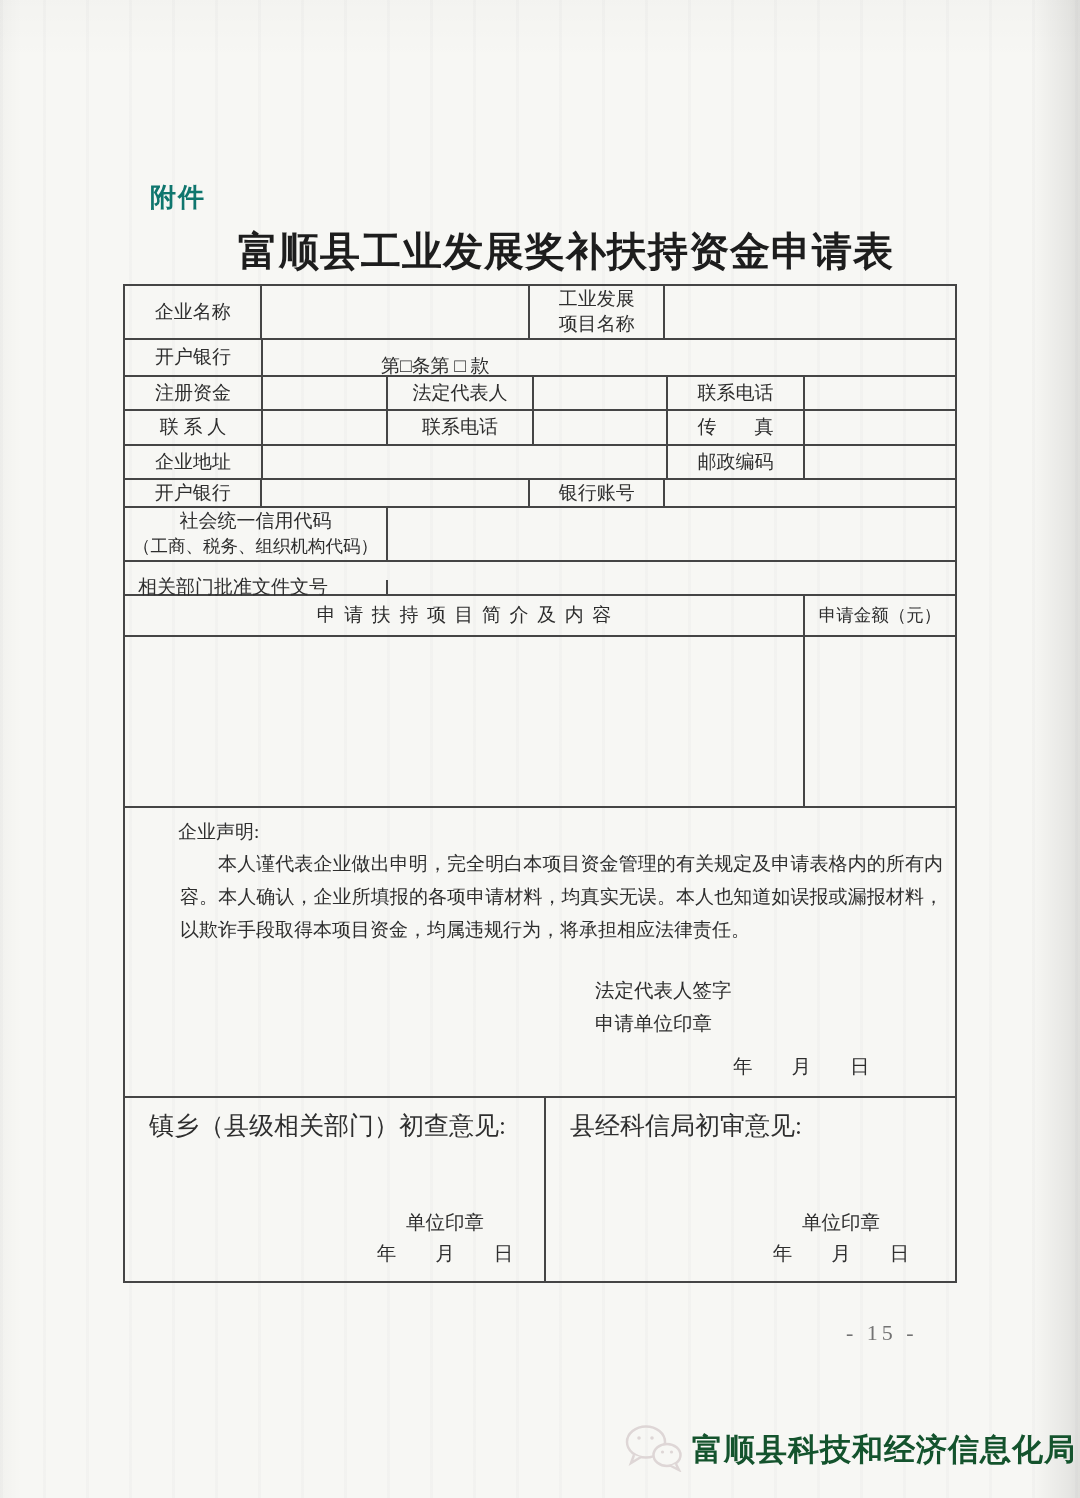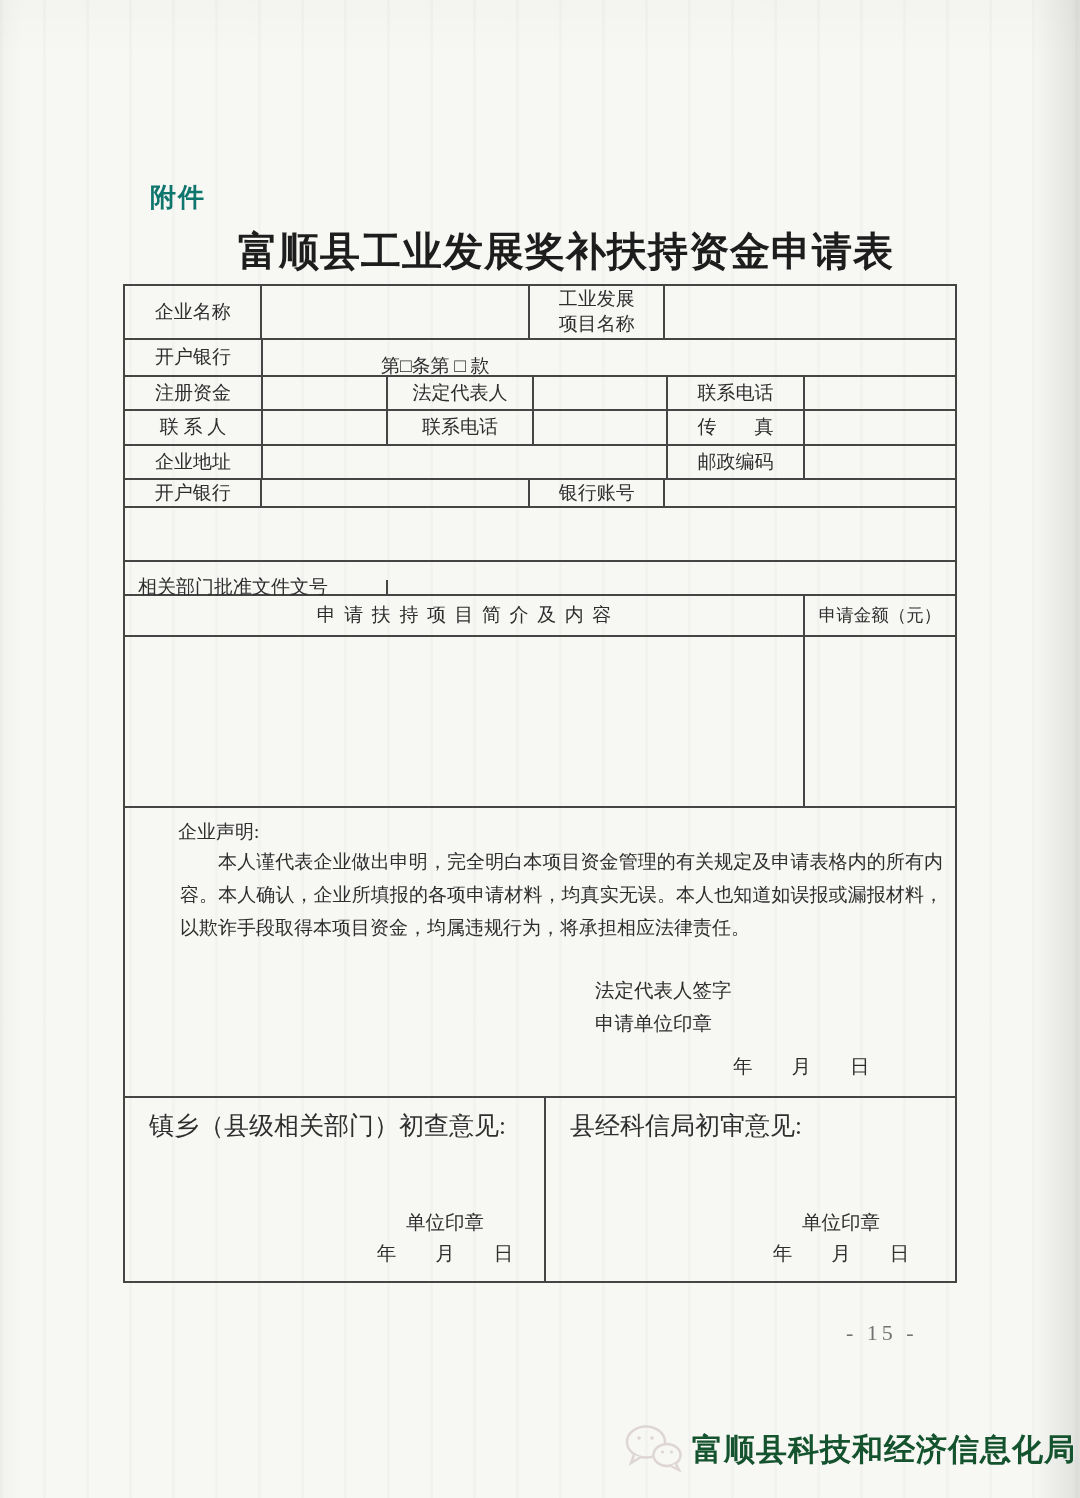--- a/index.html
+++ b/index.html
@@ -19,21 +19,21 @@
   .row:last-child{border-bottom:none;}
   .cell{border-right:2px solid #454545;box-sizing:border-box;display:flex;align-items:center;justify-content:center;
         font-size:19px;color:#2e2e2e;text-align:center;line-height:1.3;}
   .cell:last-child{border-right:none;}
   .cell.left{justify-content:flex-start;text-align:right;margin-top:18px;}
   .small{font-size:17.5px;}
   .spread{letter-spacing:0.45em;text-indent:0.45em;}
 
   .decl-cell{position:relative;display:block;text-align:left;padding-left:43px;}
   .decl-head{margin:12px 0 2px 10px;font-size:19px;}
-  .decl-body{margin:2px 12px 0 12px;font-size:19px;line-height:33px;text-align:justify;text-indent:2em;font-family:Liberation Mono, monospace;}
+  .decl-body{margin:2px 12px 0 12px;font-size:19px;line-height:33px;text-align:justify;text-indent:2em;}
   .sign-block{position:absolute;left:470px;top:166px;font-size:19.5px;line-height:33px;}
   .decl-date{position:absolute;left:608px;top:246px;font-size:19.5px;}
 
   .rev-cell{position:relative;display:block;text-align:left;}
   .rev-label{margin:12px 0 0 24px;font-size:25px;}
   .stamp-block{position:absolute;bottom:12px;text-align:center;font-size:19.5px;line-height:31px;width:190px;}
   .stamp-left{left:225px;}
   .stamp-right{left:200px;}
 
   .pagenum{position:absolute;left:846px;top:1320px;font-size:22px;letter-spacing:4px;color:#737373;}
@@ -92,20 +92,23 @@
     </div>
 
     <div class="row" style="height:28px">
       <div class="cell" style="width:138px">开户银行</div>
       <div class="cell" style="width:269px"></div>
       <div class="cell" style="width:136px">银行账号</div>
       <div class="cell" style="width:291px"></div>
     </div>
 
     <div class="row" style="height:54px">
+      <div class="cell" style="width:263px">
+        <span><span>社会统一信用代码</span><br><span class="small">（工商、税务、组织机构代码）</span></span>
+      </div>
       <div class="cell" style="width:567px"></div>
     </div>
 
     <div class="row" style="height:34px">
       <div class="cell left" style="width:263px;padding-left:13px">相关部门批准文件文号</div>
       <div class="cell" style="width:567px"></div>
     </div>
 
     <div class="row" style="height:41px">
       <div class="cell spread" style="width:680px">申请扶持项目简介及内容</div>

